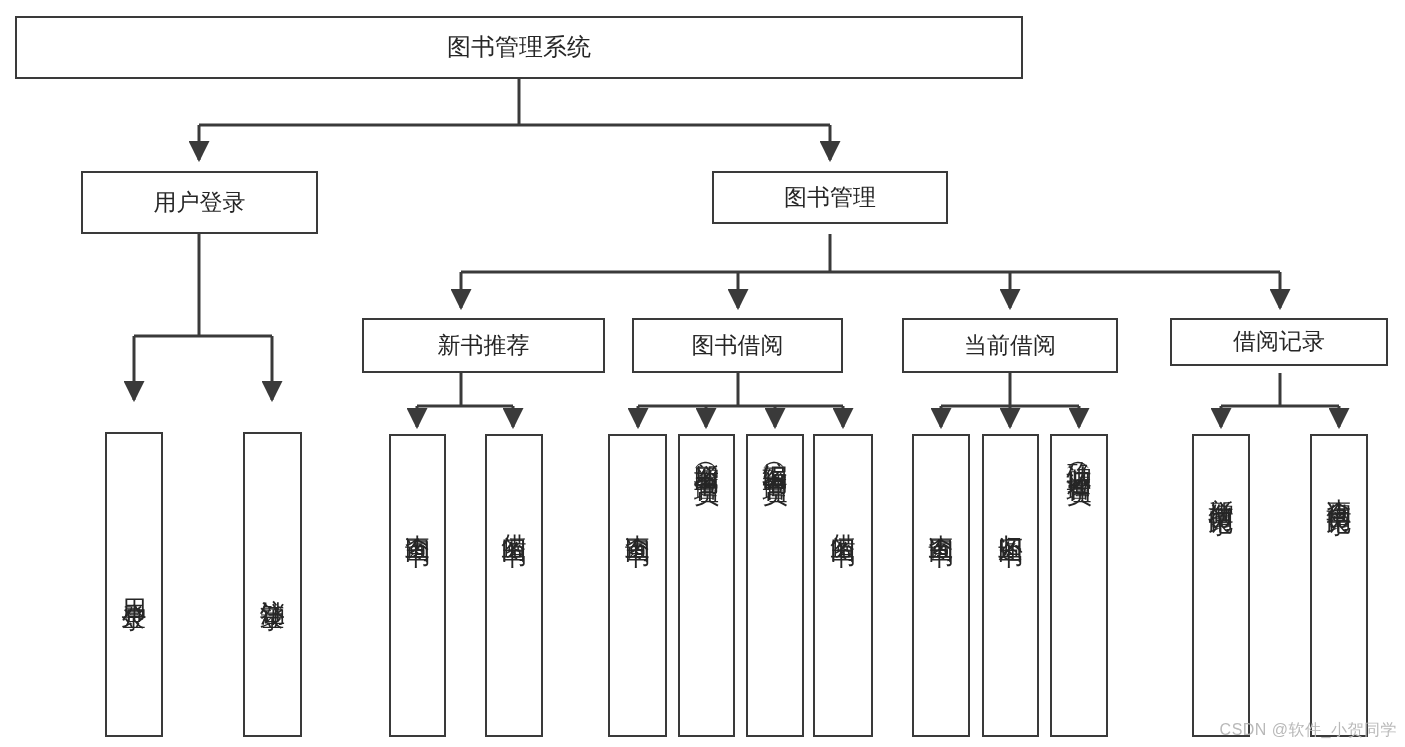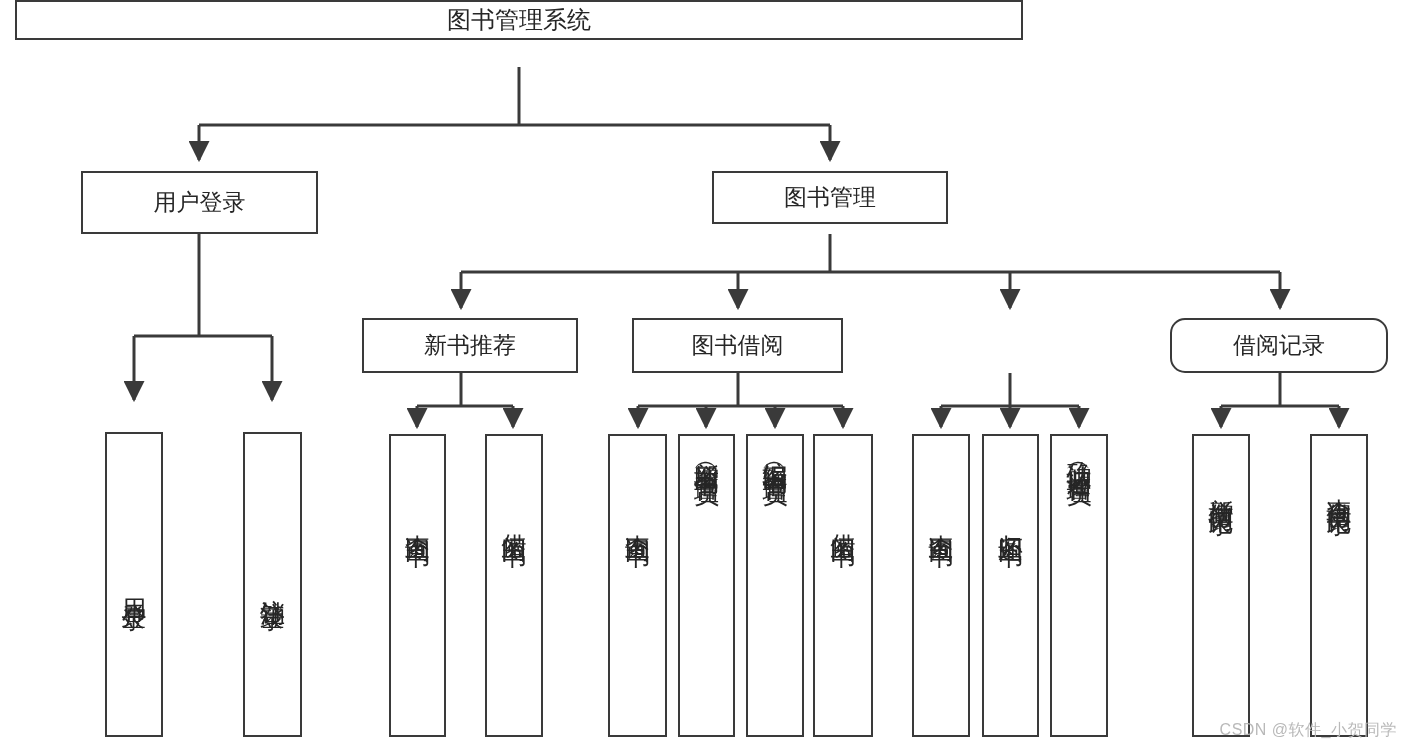--- a/index.html
+++ b/index.html
@@ -123,42 +123,45 @@
       <path d="M 1010 406 L 1010 427" marker-end="url(#arrow)"></path>
       <path d="M 1079 406 L 1079 427" marker-end="url(#arrow)"></path>
 
       <path d="M 1280 373 L 1280 406"></path>
       <path d="M 1221 406 L 1339 406"></path>
       <path d="M 1221 406 L 1221 427" marker-end="url(#arrow)"></path>
       <path d="M 1339 406 L 1339 427" marker-end="url(#arrow)"></path>
     </g>
   </svg>
 
-  <div class="node root horiz" style="left:15px; top:0; width:1008px; height:40px;">
+  <div class="node root horiz" style="left:15px; top:16px; width:1008px; height:63px;">
     <span class="label">图书管理系统</span>
   </div>
 
   <div class="node horiz" style="left:81px; top:171px; width:237px; height:63px;">
     <span class="label">用户登录</span>
   </div>
 
   <div class="node horiz" style="left:712px; top:171px; width:236px; height:53px;">
     <span class="label">图书管理</span>
   </div>
 
-  <div class="node horiz" style="left:362px; top:318px; width:216px; height:55px;">
+  <div class="node horiz" style="left:362px; top:318px; width:243px; height:55px;">
     <span class="label">新书推荐</span>
   </div>
 
   <div class="node horiz" style="left:632px; top:318px; width:211px; height:55px;">
     <span class="label">图书借阅</span>
   </div>
 
-
-  <div class="node horiz" style="left:1170px; top:318px; width:218px; height:55px;border-radius:15px;">
+  <div class="node horiz" style="left:902px; top:318px; width:216px; height:55px;">
+    <span class="label">当前借阅</span>
+  </div>
+
+  <div class="node horiz" style="left:1170px; top:318px; width:218px; height:48px;">
     <span class="label">借阅记录</span>
   </div>
 
   <div class="node vert centered" style="left:105px; top:432px; width:58px; height:305px;">
     <span class="label">用户登录</span>
   </div>
 
   <div class="node vert centered" style="left:243px; top:432px; width:59px; height:305px;">
     <span class="label">注销登录</span>
   </div>

